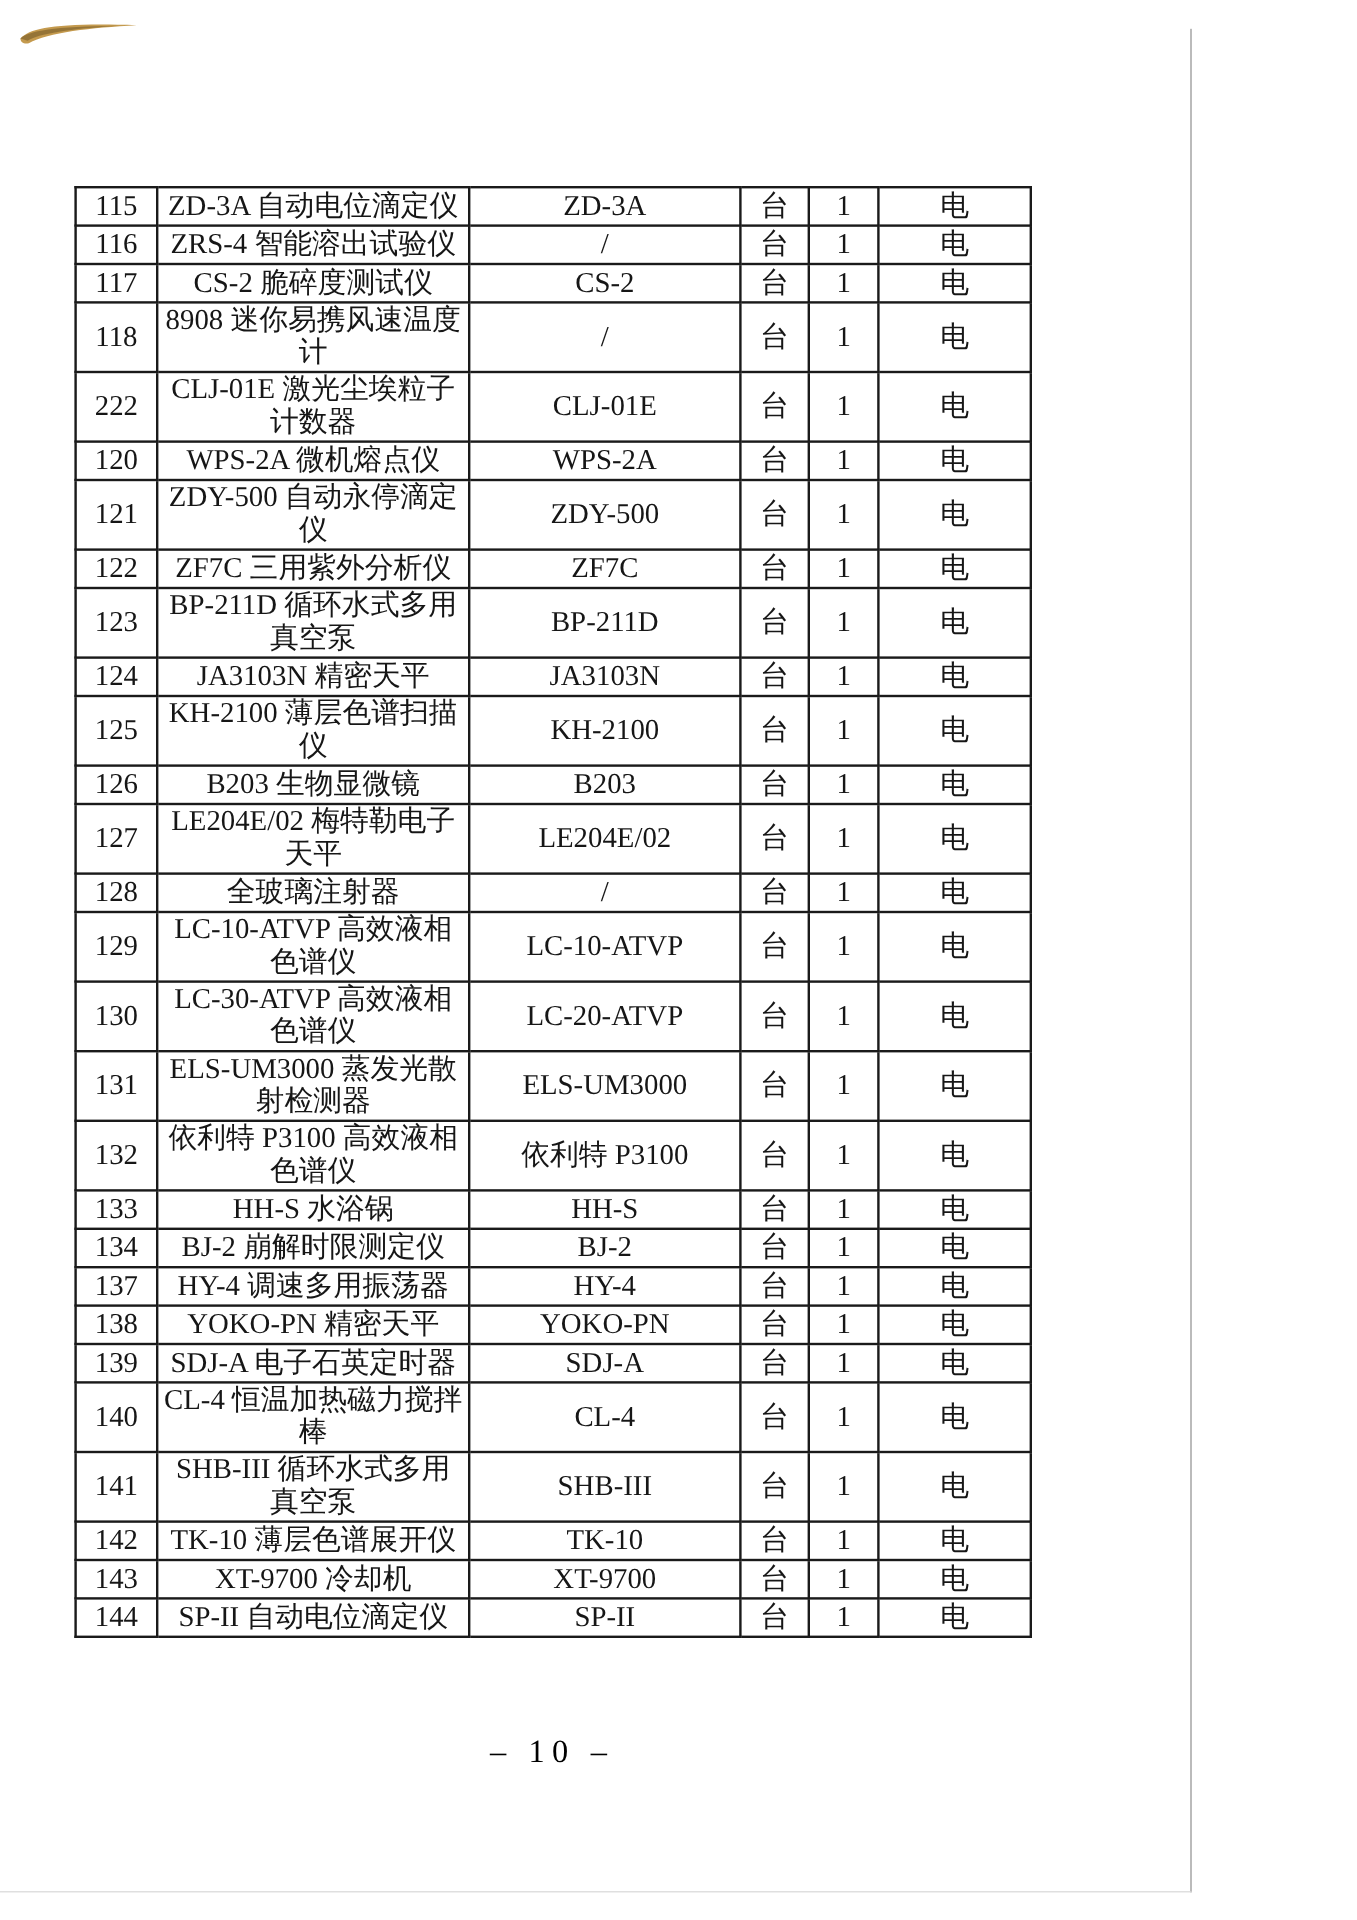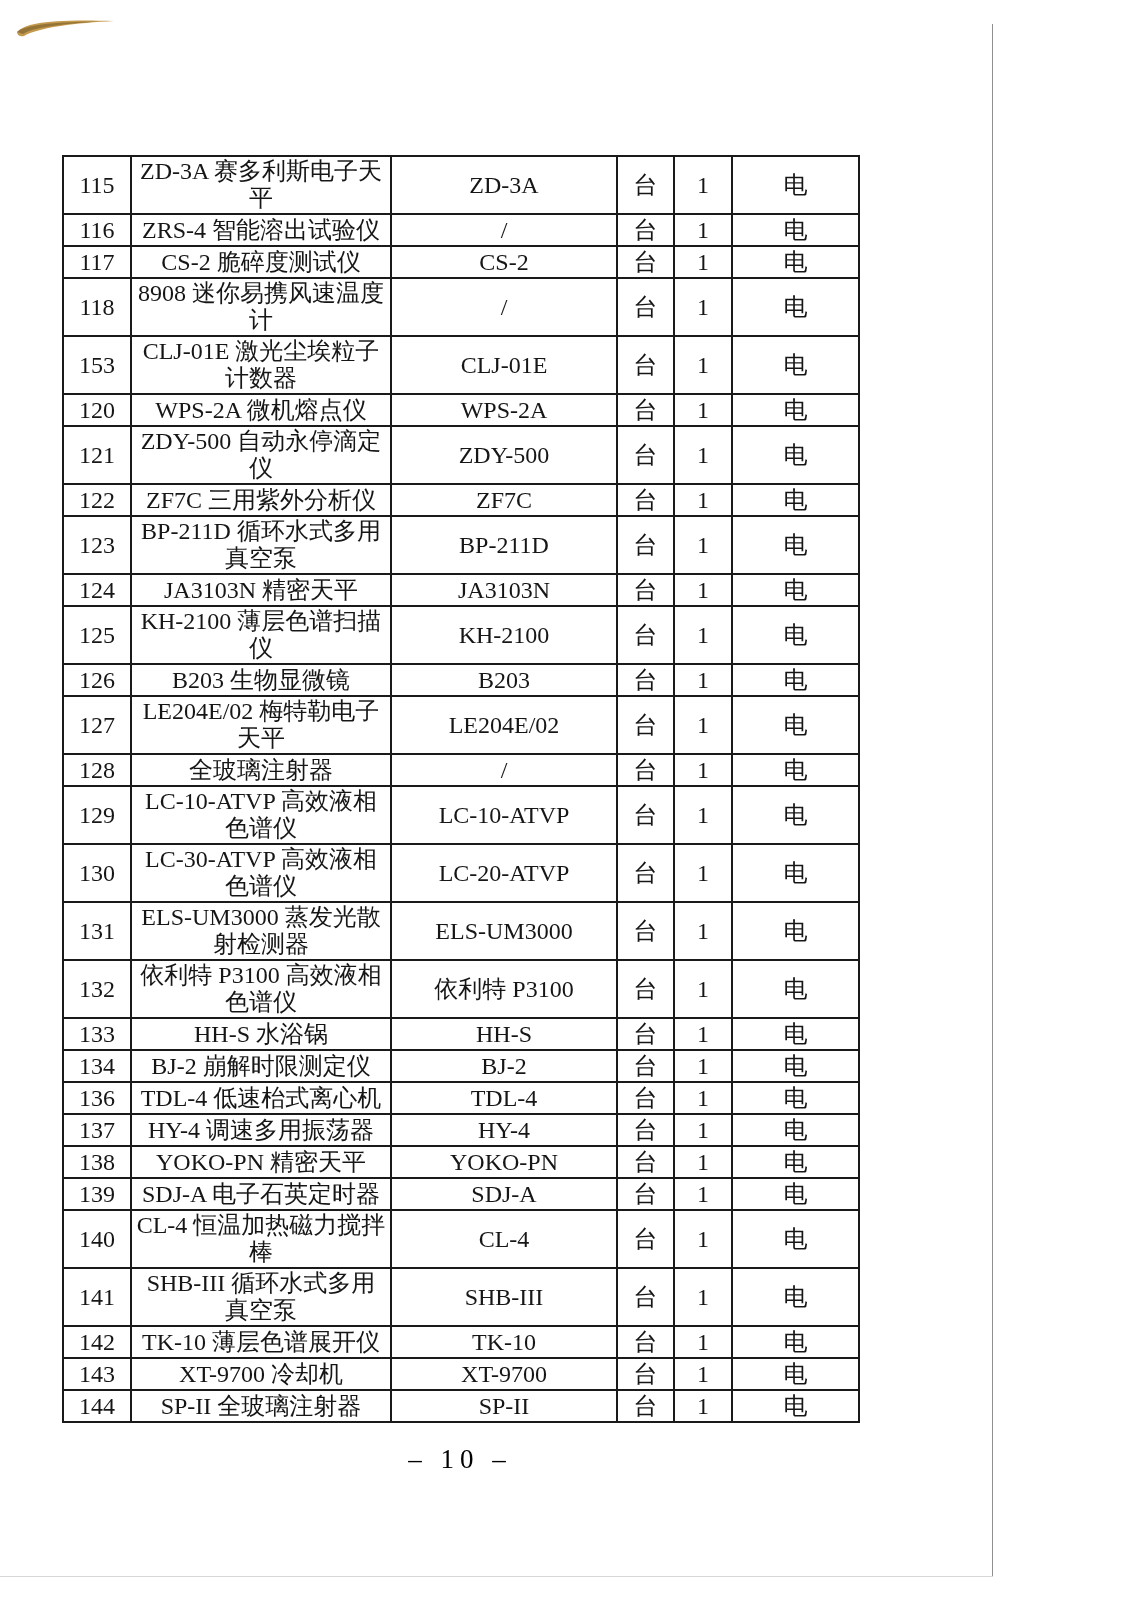--- a/index.html
+++ b/index.html
@@ -94,21 +94,21 @@
       <col style="width:68px">
       <col style="width:260px">
       <col style="width:226px">
       <col style="width:57px">
       <col style="width:58px">
       <col style="width:127px">
     </colgroup>
     <tbody>
         <tr>
           <td class="c-no">115</td>
-          <td class="c-name">ZD-3A 赛多利斯电子天平</td>
+          <td class="c-name">ZD-3A 自动电位滴定仪</td>
           <td class="c-model">ZD-3A</td>
           <td class="c-unit">台</td>
           <td class="c-qty">1</td>
           <td class="c-power">电</td>
         </tr>
         <tr>
           <td class="c-no">116</td>
           <td class="c-name">ZRS-4 智能溶出试验仪</td>
           <td class="c-model">/</td>
           <td class="c-unit">台</td>
@@ -125,21 +125,21 @@
         </tr>
         <tr>
           <td class="c-no">118</td>
           <td class="c-name">8908 迷你易携风速温度计</td>
           <td class="c-model">/</td>
           <td class="c-unit">台</td>
           <td class="c-qty">1</td>
           <td class="c-power">电</td>
         </tr>
         <tr>
-          <td class="c-no">153</td>
+          <td class="c-no">222</td>
           <td class="c-name">CLJ-01E 激光尘埃粒子计数器</td>
           <td class="c-model">CLJ-01E</td>
           <td class="c-unit">台</td>
           <td class="c-qty">1</td>
           <td class="c-power">电</td>
         </tr>
         <tr>
           <td class="c-no">120</td>
           <td class="c-name">WPS-2A 微机熔点仪</td>
           <td class="c-model">WPS-2A</td>
@@ -253,28 +253,20 @@
         </tr>
         <tr>
           <td class="c-no">134</td>
           <td class="c-name">BJ-2 崩解时限测定仪</td>
           <td class="c-model">BJ-2</td>
           <td class="c-unit">台</td>
           <td class="c-qty">1</td>
           <td class="c-power">电</td>
         </tr>
         <tr>
-          <td class="c-no">136</td>
-          <td class="c-name">TDL-4 低速枱式离心机</td>
-          <td class="c-model">TDL-4</td>
-          <td class="c-unit">台</td>
-          <td class="c-qty">1</td>
-          <td class="c-power">电</td>
-        </tr>
-        <tr>
           <td class="c-no">137</td>
           <td class="c-name">HY-4 调速多用振荡器</td>
           <td class="c-model">HY-4</td>
           <td class="c-unit">台</td>
           <td class="c-qty">1</td>
           <td class="c-power">电</td>
         </tr>
         <tr>
           <td class="c-no">138</td>
           <td class="c-name">YOKO-PN 精密天平</td>
@@ -318,21 +310,21 @@
         <tr>
           <td class="c-no">143</td>
           <td class="c-name">XT-9700 冷却机</td>
           <td class="c-model">XT-9700</td>
           <td class="c-unit">台</td>
           <td class="c-qty">1</td>
           <td class="c-power">电</td>
         </tr>
         <tr>
           <td class="c-no">144</td>
-          <td class="c-name">SP-II 全玻璃注射器</td>
+          <td class="c-name">SP-II 自动电位滴定仪</td>
           <td class="c-model">SP-II</td>
           <td class="c-unit">台</td>
           <td class="c-qty">1</td>
           <td class="c-power">电</td>
         </tr>
       </tbody>
   </table>
 
   <div class="footer">– 10 –</div>
 

